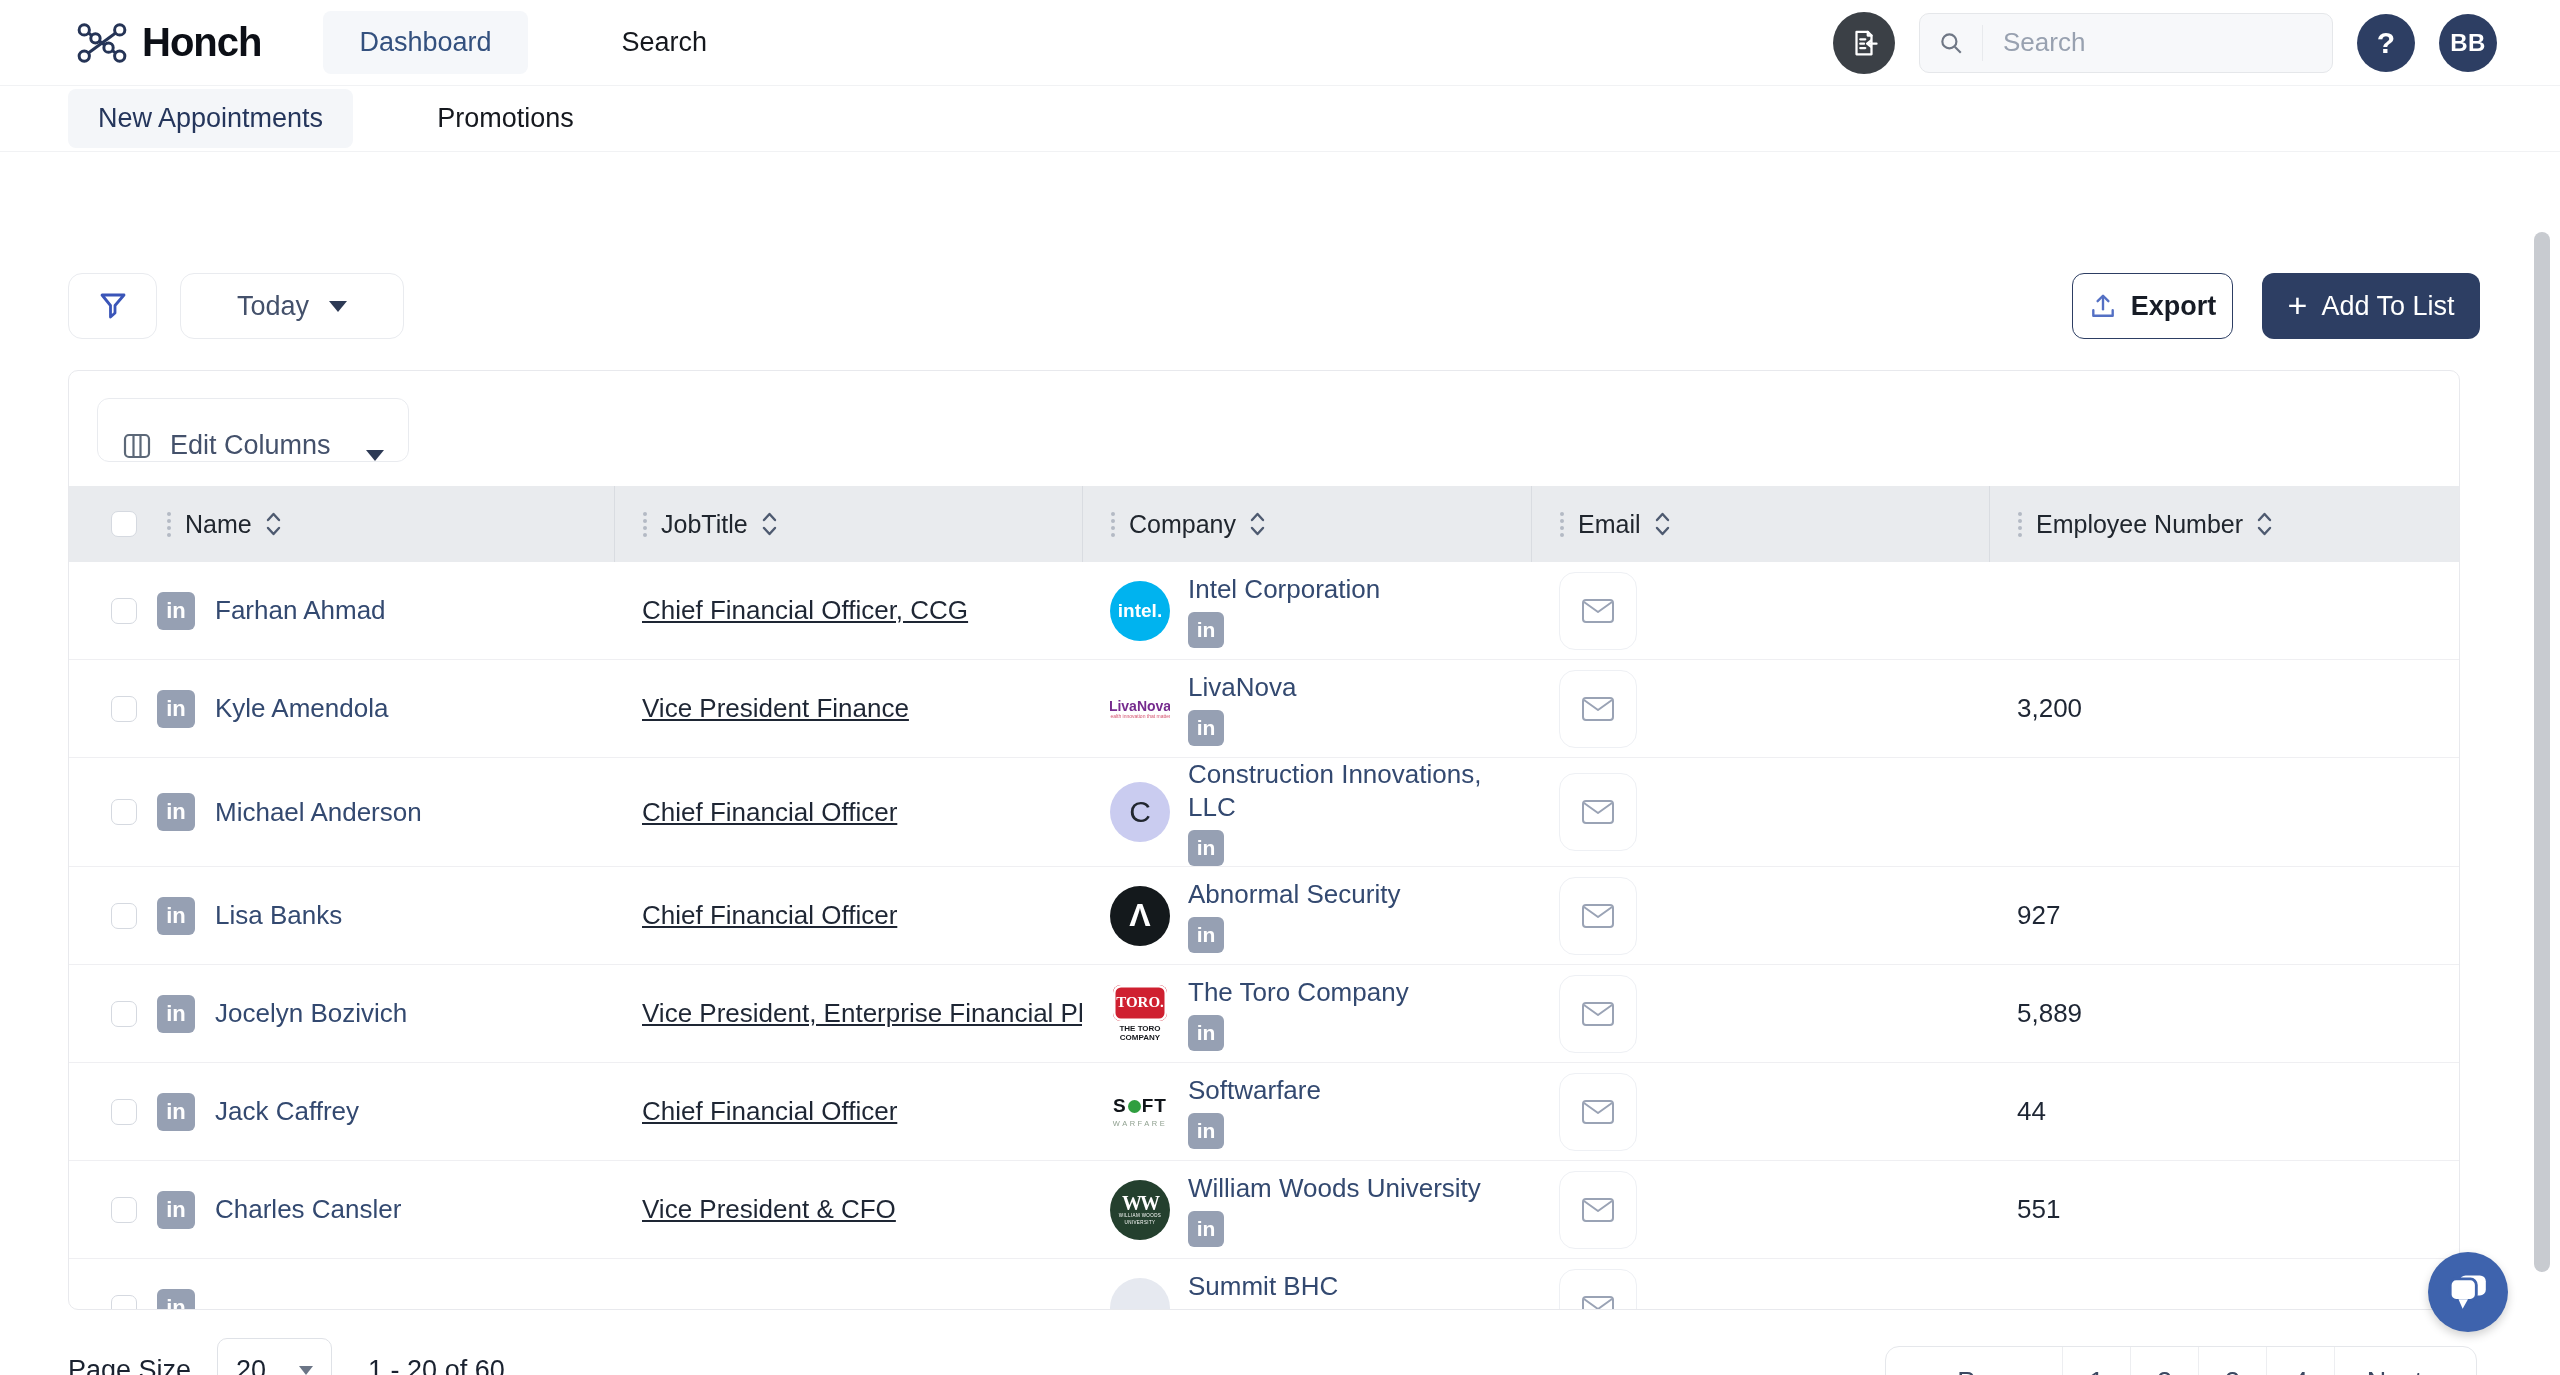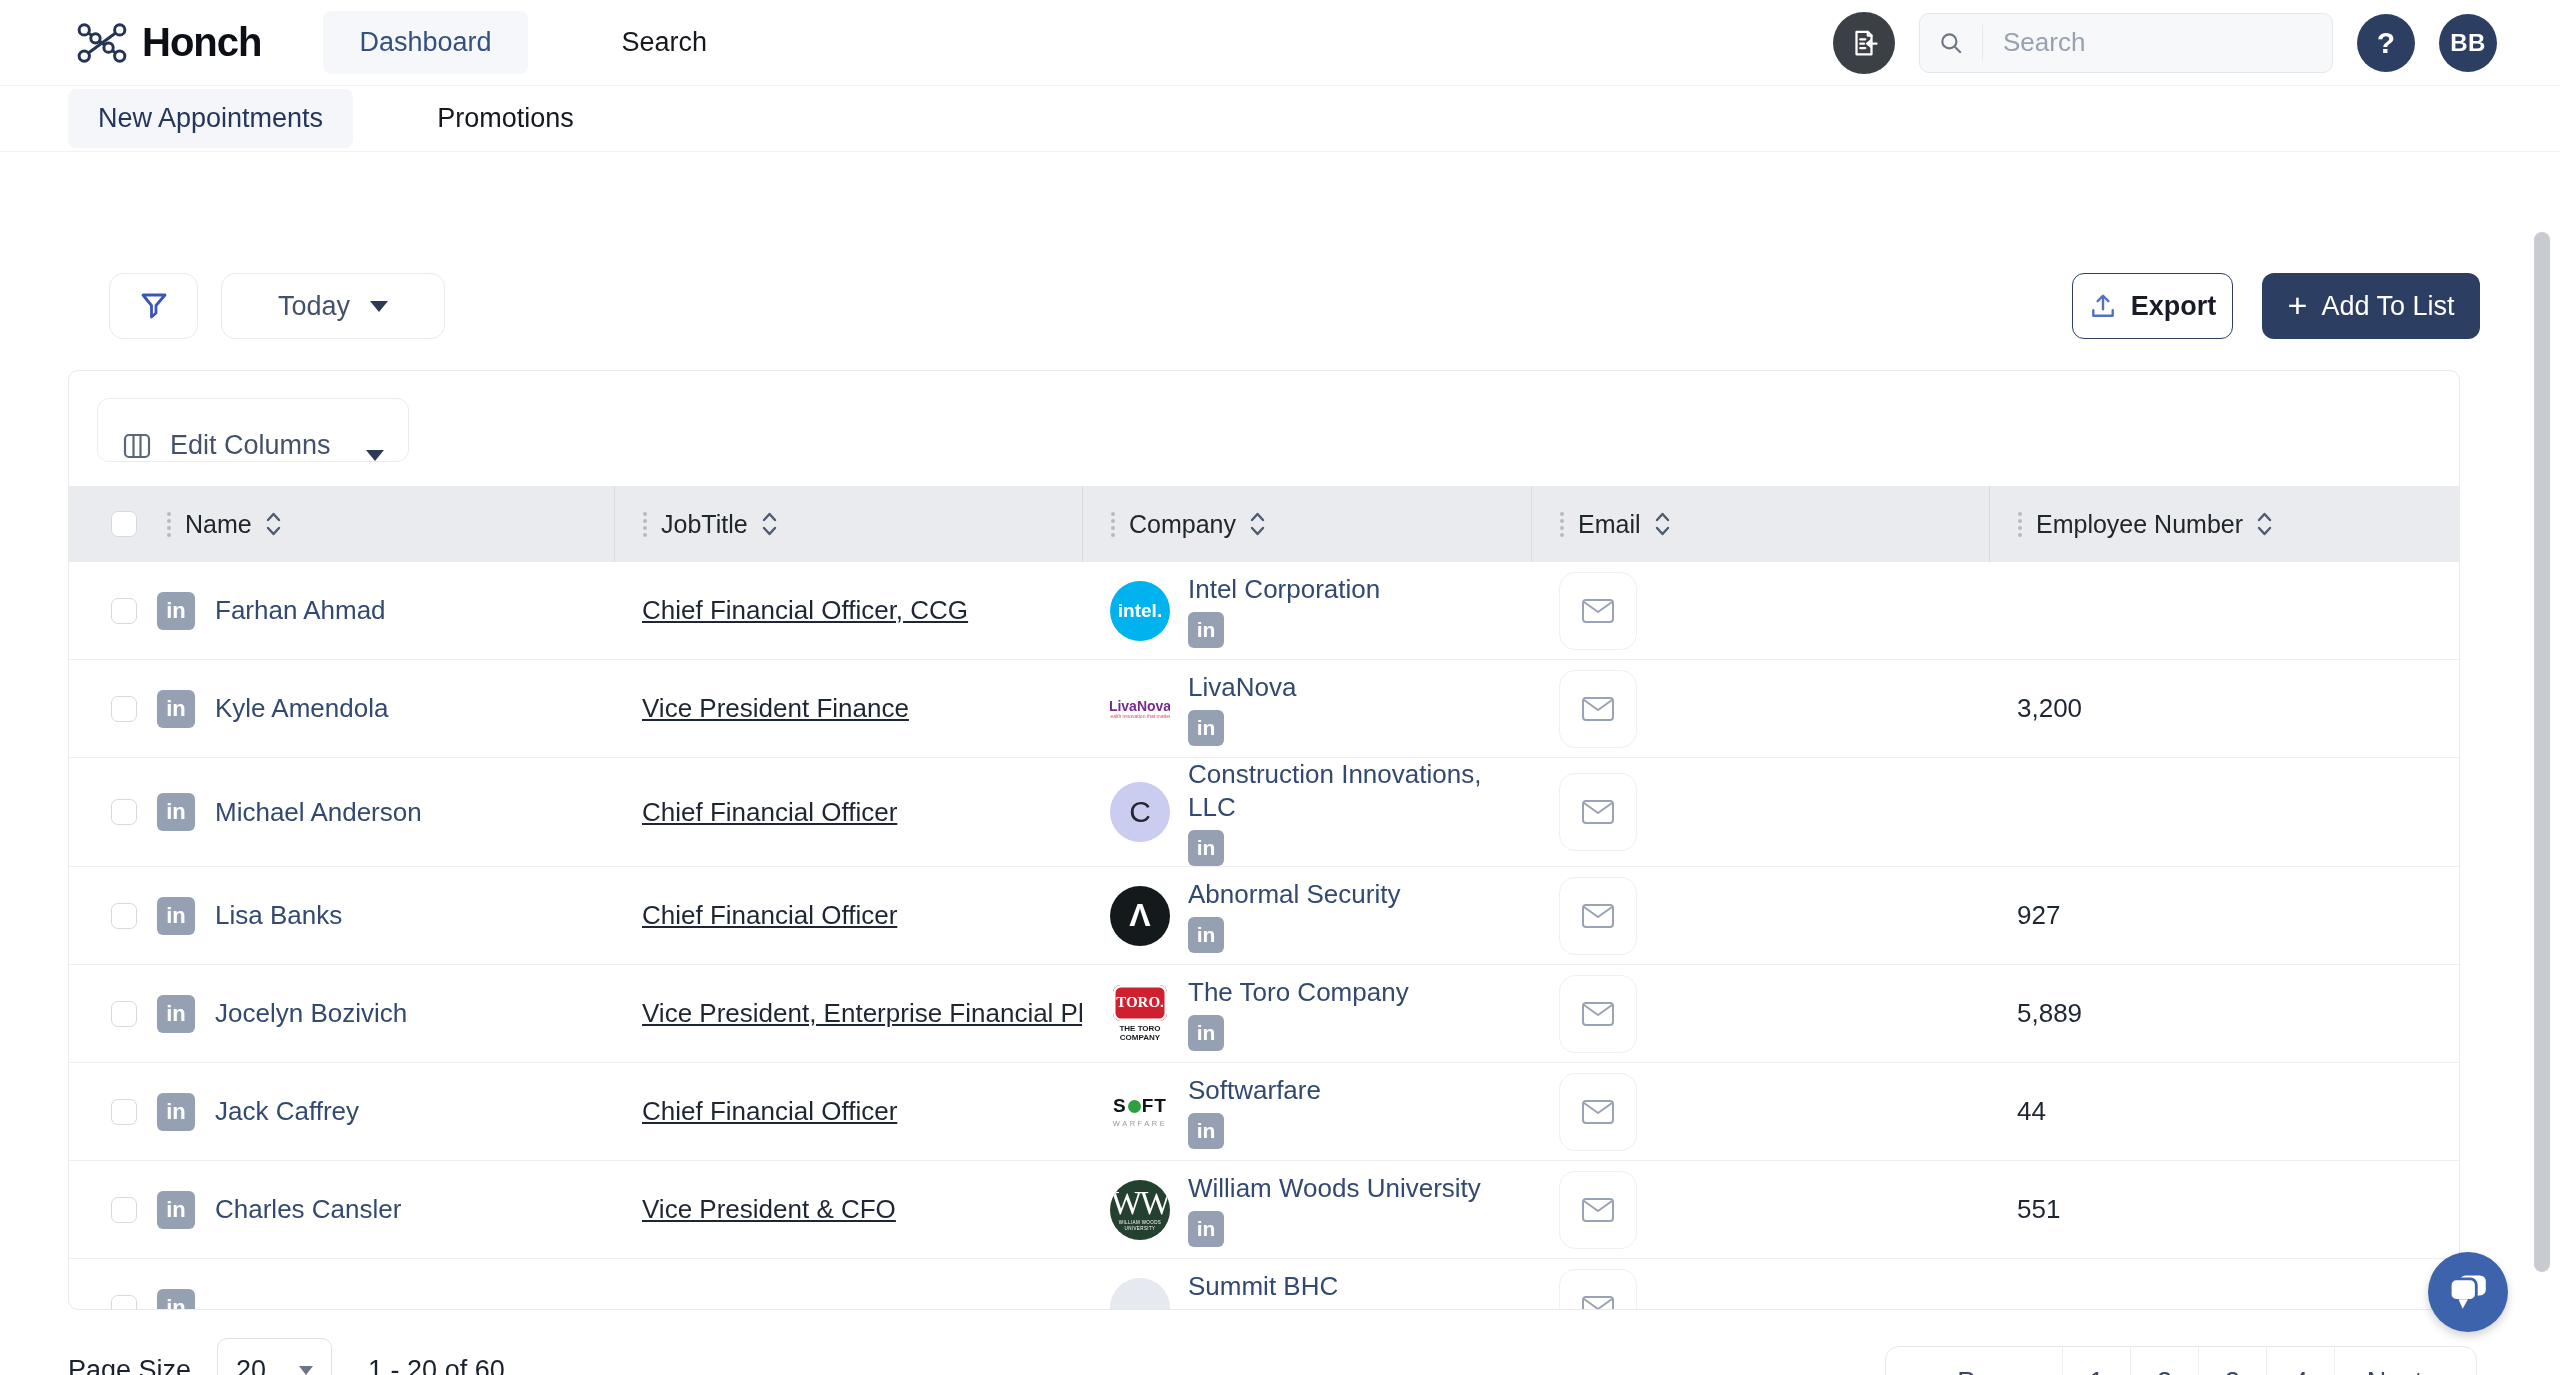--- a/index.html
+++ b/index.html
@@ -19,21 +19,21 @@
   .searchbox input{border:0;background:transparent;outline:none;font-size:26px;color:#3c4555;padding-left:20px;width:300px;font-family:"Liberation Sans",sans-serif;}
   .searchbox input::placeholder{color:#98a1b0;}
   .round-navy{width:58px;height:58px;border-radius:50%;background:#2d3e63;color:#fff;display:flex;align-items:center;justify-content:center;font-weight:700;cursor:pointer;}
   .help{font-size:30px;} .avatar{font-size:24px;letter-spacing:.5px;}
   
   .tabbar{height:66px;display:flex;align-items:center;padding:0 68px;border-bottom:1px solid #f1f2f4;box-sizing:border-box;}
   .tab-active{background:#f4f6f9;border-radius:8px;padding:14px 30px;font-size:27px;color:#25365c;font-weight:500;cursor:pointer;}
   .tab-plain{margin-left:84px;font-size:27px;color:#15181e;font-weight:500;cursor:pointer;}
   
   .toolbar{display:flex;align-items:center;margin:121px 80px 31px 68px;height:66px;}
-  .btn{display:flex;align-items:center;justify-content:center;background:#fff;border:1px solid #e9ebef;border-radius:14px;box-sizing:border-box;cursor:pointer;font-family:"Liberation Sans",sans-serif;margin-left:41px;}
+  .btn{display:flex;align-items:center;justify-content:center;background:#fff;border:1px solid #e9ebef;border-radius:14px;box-sizing:border-box;cursor:pointer;font-family:"Liberation Sans",sans-serif;}
   .filter-btn{width:89px;height:66px;}
   .today-btn{width:224px;height:66px;margin-left:23px;gap:20px;font-size:27px;color:#44516b;}
   .caret{width:0;height:0;border-left:9px solid transparent;border-right:9px solid transparent;border-top:11px solid #2d3a55;}
   .tb-right{margin-left:auto;display:flex;gap:29px;}
   .export-btn{width:161px;height:66px;border:1.5px solid #2d3e63;border-radius:12px;gap:14px;font-size:27px;font-weight:600;color:#171c26;}
   .add-btn{width:218px;height:66px;border-radius:12px;background:#2d3e63;border:0;gap:14px;font-size:27px;color:#fff;font-weight:500;display:flex;align-items:center;justify-content:center;cursor:pointer;}
   .plus{font-size:34px;font-weight:400;line-height:0;margin-top:-3px;}
   
   .card{position:relative;margin-left:68px;width:2392px;height:940px;border:1px solid #e8e9ed;border-radius:10px;box-sizing:border-box;background:#fff;overflow:hidden;}
   .editcols{margin:27px 0 0 28px;width:312px;height:64px;border:1px solid #e9ebef;border-radius:12px;display:flex;align-items:flex-end;padding:0 24px;box-sizing:border-box;cursor:pointer;}
@@ -66,21 +66,21 @@
   .lv-main{color:#762b8e;font-weight:800;font-size:14px;line-height:1;}
   .lv-sub{color:#d4526e;font-size:5px;white-space:nowrap;}
   .logo-construction{background:#caccf0;border-radius:50%;font-size:30px;color:#21262f;}
   .logo-abnormal{background:#14191c;border-radius:50%;color:#fff;font-size:32px;font-weight:700;}
   .toro-box{width:54px;height:36px;background:#cf2030;border-radius:8px;box-shadow:inset 0 0 0 2.5px #fff,inset 0 0 0 5px #cf2030;color:#fff;font-family:"Liberation Serif",serif;font-weight:700;font-size:15px;display:flex;align-items:center;justify-content:center;}
   .toro-sub{font-size:8px;font-weight:700;color:#15181d;line-height:1.15;text-align:center;white-space:nowrap;margin-top:3px;}
   .soft-top{display:flex;align-items:center;font-weight:800;font-size:19px;color:#101419;letter-spacing:1px;}
   .soft-dot{width:13px;height:13px;border-radius:50%;background:#2f9e3f;margin:0 1px;flex:none;}
   .soft-sub{font-size:7.5px;letter-spacing:2.5px;color:#8fa08f;margin-top:2px;}
   .logo-ww{background:#24402e;border-radius:50%;color:#fff;}
-  .ww-main{font-family:"Liberation Serif",serif;font-size:33px;font-weight:400;letter-spacing:-2px;line-height:1;}
+  .ww-main{font-family:"Liberation Serif",serif;font-size:20px;font-weight:700;letter-spacing:-2px;line-height:1;}
   .ww-sub{font-size:4.5px;letter-spacing:.4px;line-height:1.4;}
   .logo-summit{background:#e6e9f0;border-radius:50%;}
   
   .footer-left{position:absolute;left:68px;top:1338px;display:flex;align-items:center;}
   .fl-label{font-size:27px;color:#1a2230;}
   .pagesize{margin-left:26px;width:115px;height:64px;border:1px solid #dfe2e7;border-radius:10px;display:flex;align-items:center;justify-content:space-between;padding:0 18px;box-sizing:border-box;font-size:27px;color:#1a2230;cursor:pointer;background:#fff;}
   .pagesize .caret{border-left-width:7px;border-right-width:7px;border-top-width:9px;border-top-color:#6b7586;}
   .range{margin-left:36px;font-size:27px;color:#1a2230;}
   .pagination{position:absolute;left:1885px;top:1346px;height:72px;display:flex;border:1px solid #e5e7eb;border-radius:14px;background:#fff;overflow:hidden;box-sizing:border-box;}
   .pg{display:flex;align-items:center;justify-content:center;font-size:27px;color:#3c4962;cursor:pointer;box-sizing:border-box;}

